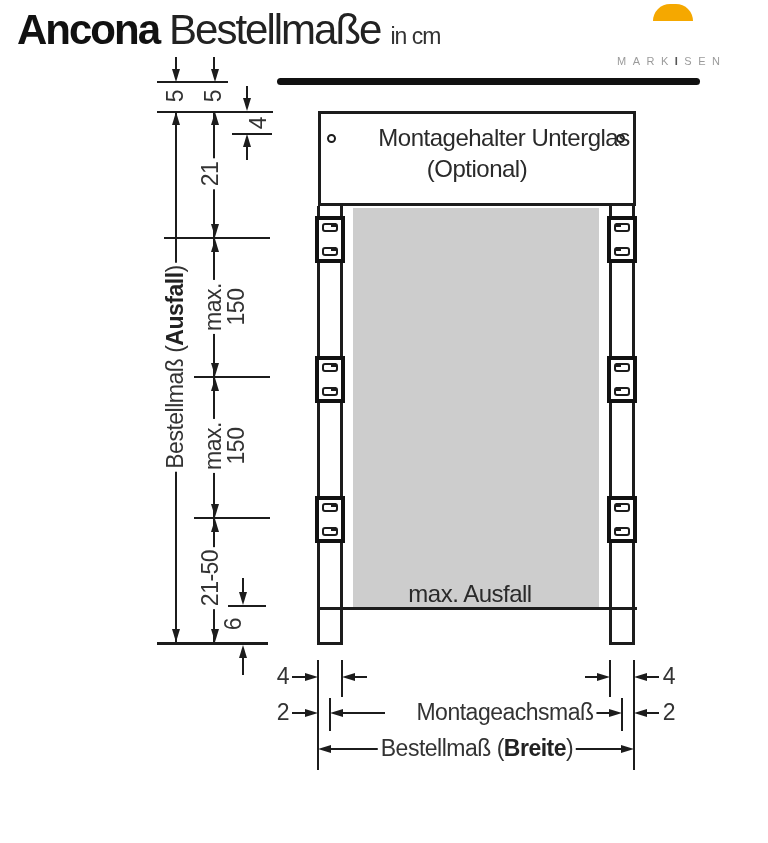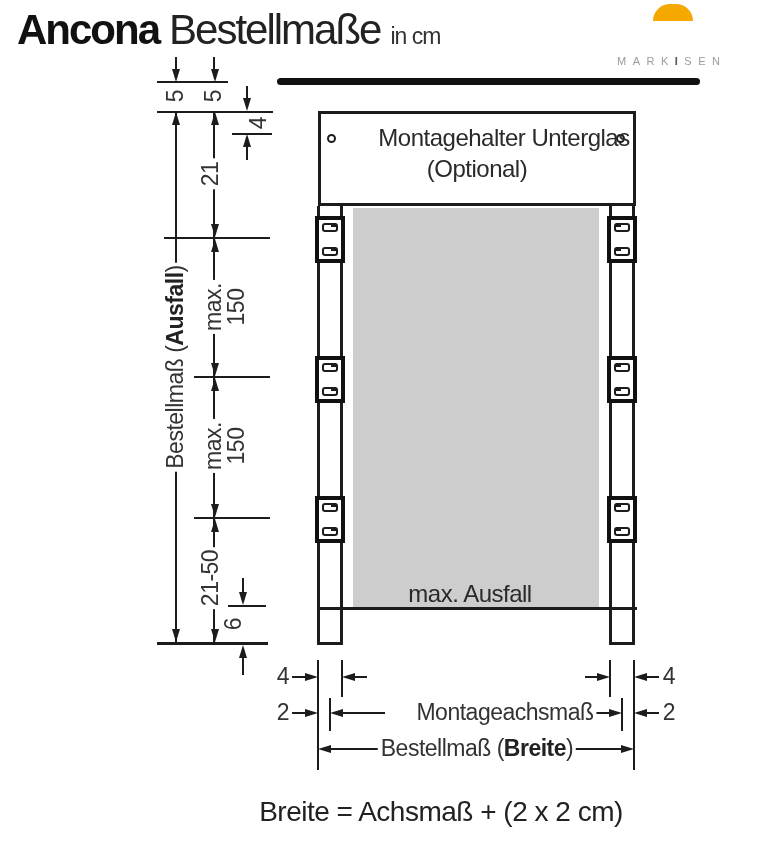--- a/index.html
+++ b/index.html
@@ -187,15 +187,14 @@
   <div class="lbl nobg" style="left:283px;top:713px;">2</div>
   <div class="lbl nobg" style="left:669px;top:713px;">2</div>
   <div class="lbl" style="left:505px;top:713px;">Montageachsmaß</div>
 
   <div class="al" style="left:318px;top:745px;"></div>
   <div class="h" style="left:331px;top:748px;width:52px;height:2px;"></div>
   <div class="h" style="left:570px;top:748px;width:51px;height:2px;"></div>
   <div class="ar" style="left:621px;top:745px;"></div>
   <div class="lbl" style="left:477px;top:749px;"><span>Bestellmaß (</span><span class="bold">Breite</span><span>)</span></div>
 
-  <div class="lbl nobg formula" style="left:441px;top:812px;">Breite = Achsmaß + (2 x 2 cm)</div>
 
 </div>
 
 </body></html>

